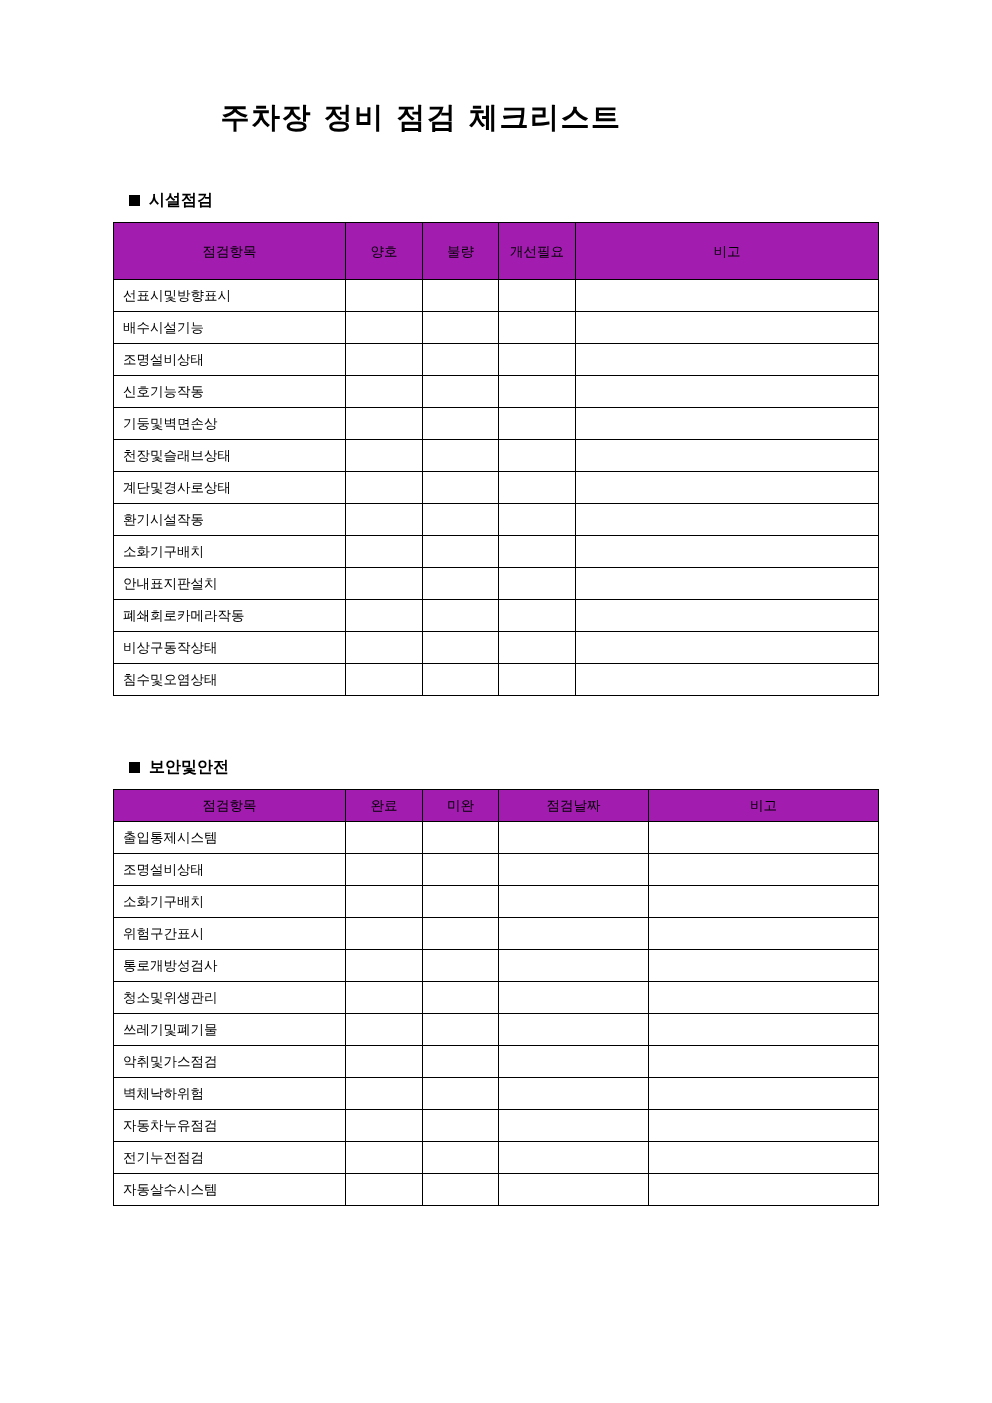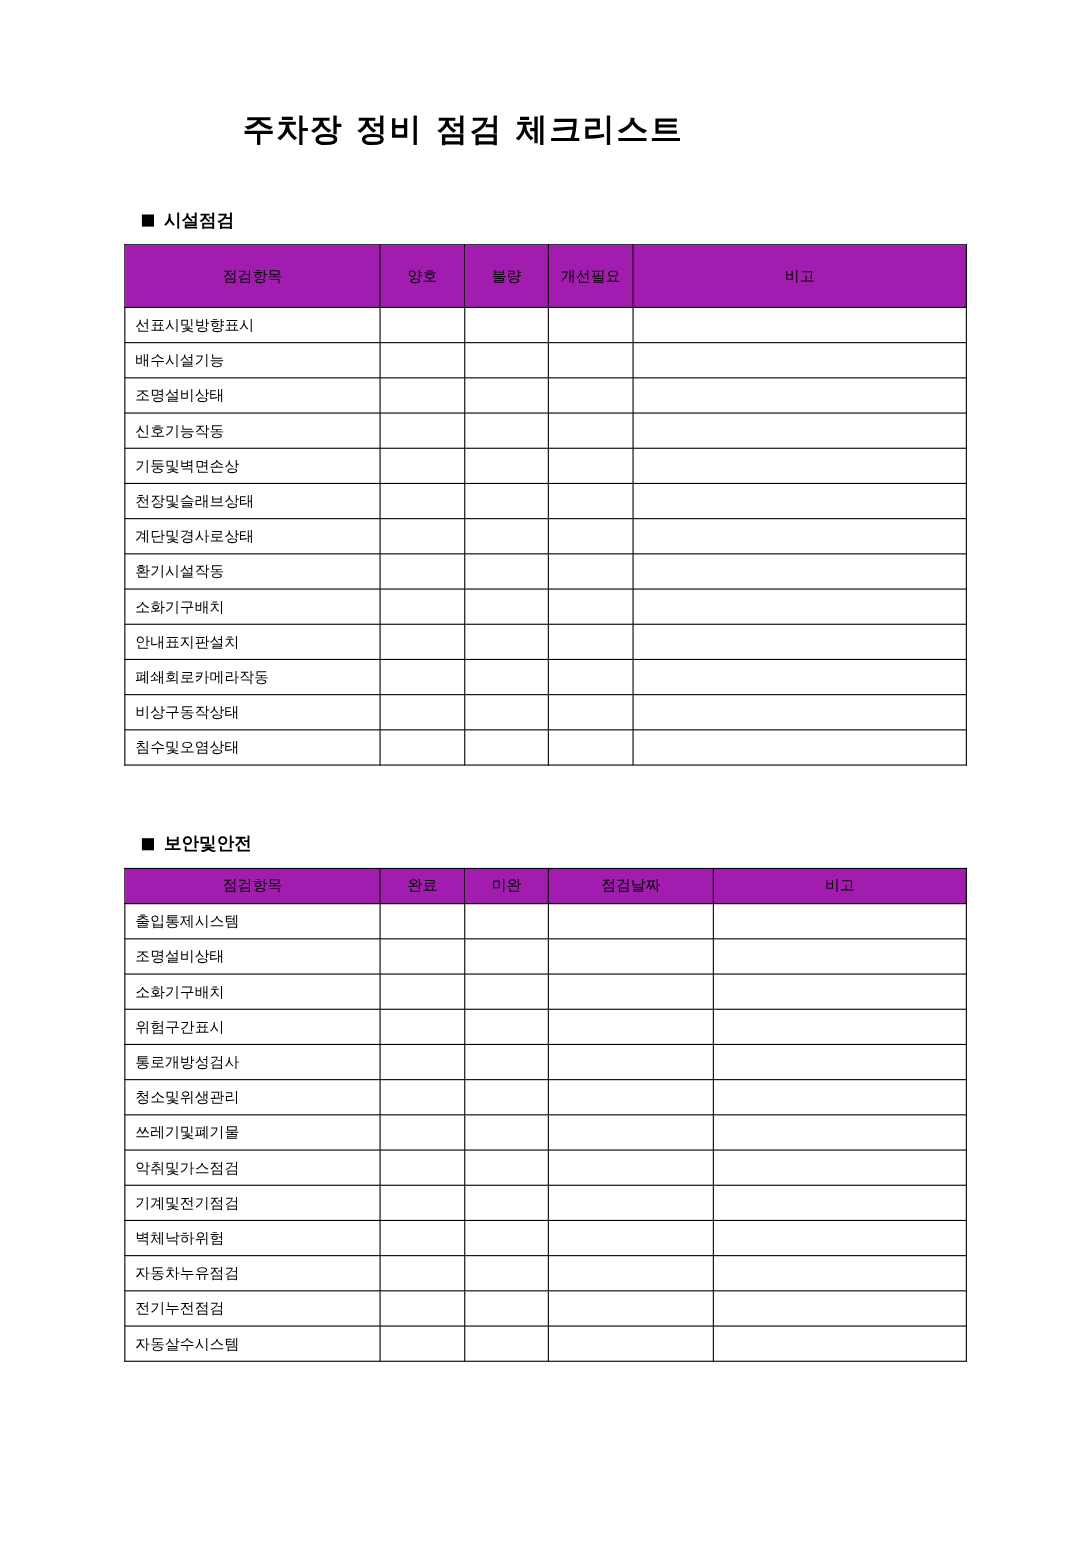--- a/index.html
+++ b/index.html
@@ -301,27 +301,20 @@
           <td></td>
         </tr>
         <tr>
           <td class="item">악취및가스점검</td>
           <td></td>
           <td></td>
           <td></td>
           <td></td>
         </tr>
         <tr>
-          <td class="item">기계및전기점검</td>
-          <td></td>
-          <td></td>
-          <td></td>
-          <td></td>
-        </tr>
-        <tr>
           <td class="item">벽체낙하위험</td>
           <td></td>
           <td></td>
           <td></td>
           <td></td>
         </tr>
         <tr>
           <td class="item">자동차누유점검</td>
           <td></td>
           <td></td>

